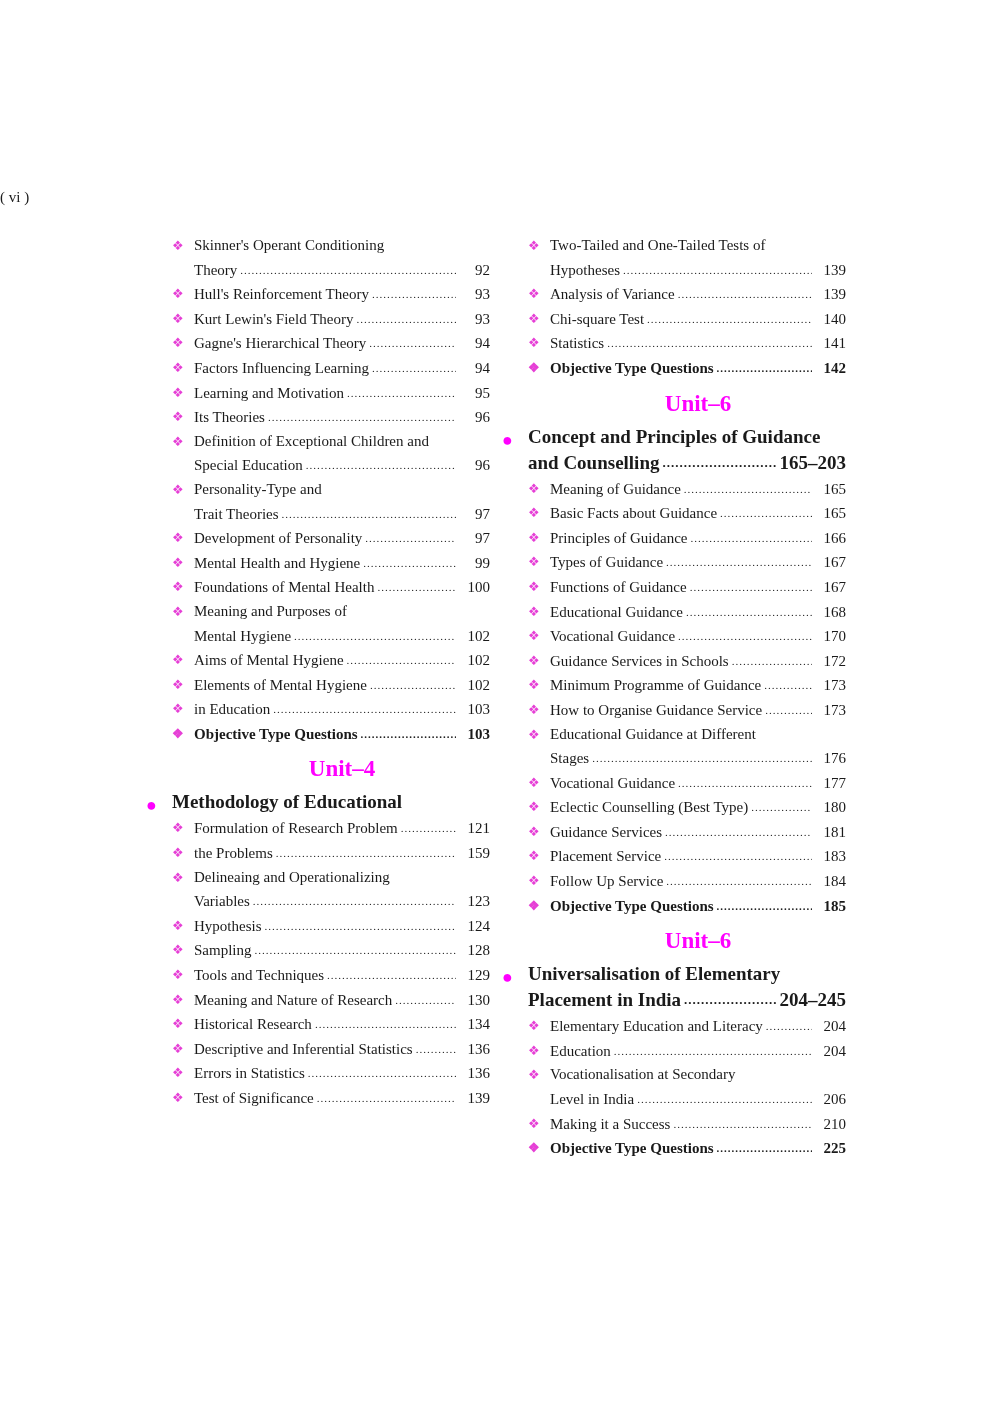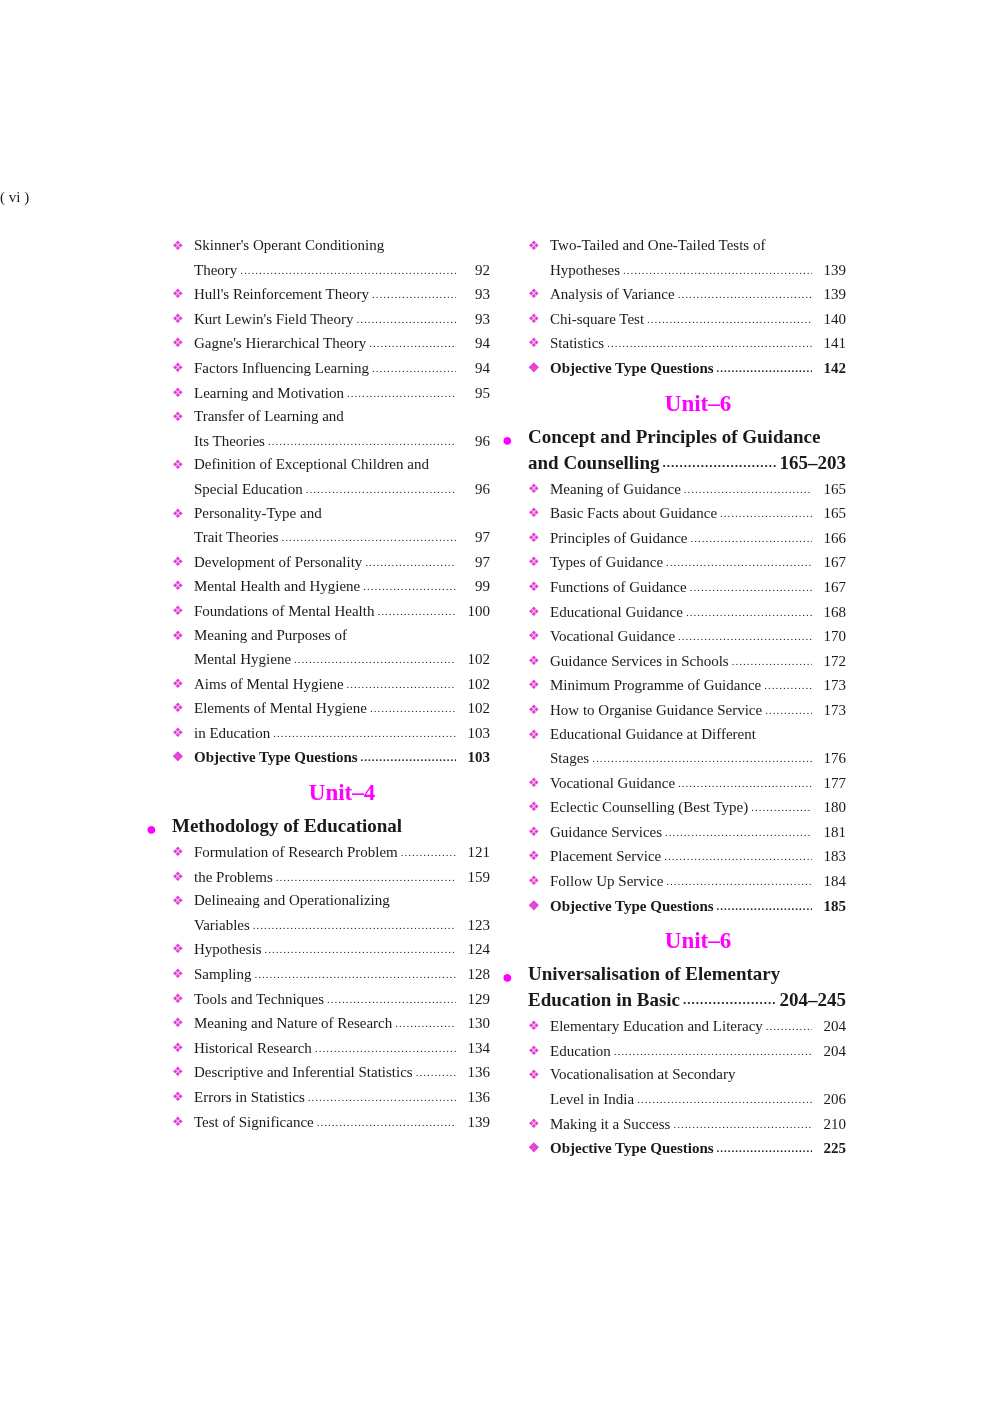--- a/index.html
+++ b/index.html
@@ -72,21 +72,20 @@
       <div class="item">
         <span class="dia">❖</span>
         <div class="row">
           <span class="t">Learning and Motivation</span>
           <span class="dots"></span>
           <span class="p">95</span>
         </div>
       </div>
       <div class="item">
         <span class="dia">❖</span>
-        <div>Transfer of Learning and</div>
         <div class="row">
           <span class="t">Its Theories</span>
           <span class="dots"></span>
           <span class="p">96</span>
         </div>
       </div>
       <div class="item">
         <span class="dia">❖</span>
         <div>Definition of Exceptional Children and</div>
         <div class="row">
@@ -459,21 +458,21 @@
           <span class="dots"></span>
           <span class="p">185</span>
         </div>
       </div>
     </div>
   <div class="unit">Unit–6</div>
   <div class="chap">
       <span class="bul">●</span>
       <div>Universalisation of Elementary</div>
       <div class="row">
-        <span class="t">Education in Basic</span>
+        <span class="t">Placement in India</span>
         <span class="dots"></span>
         <span class="p">204–245</span>
       </div>
     </div>
   <div>
       <div class="item">
         <span class="dia">❖</span>
         <div class="row">
           <span class="t">Elementary Education and Literacy</span>
           <span class="dots"></span>

